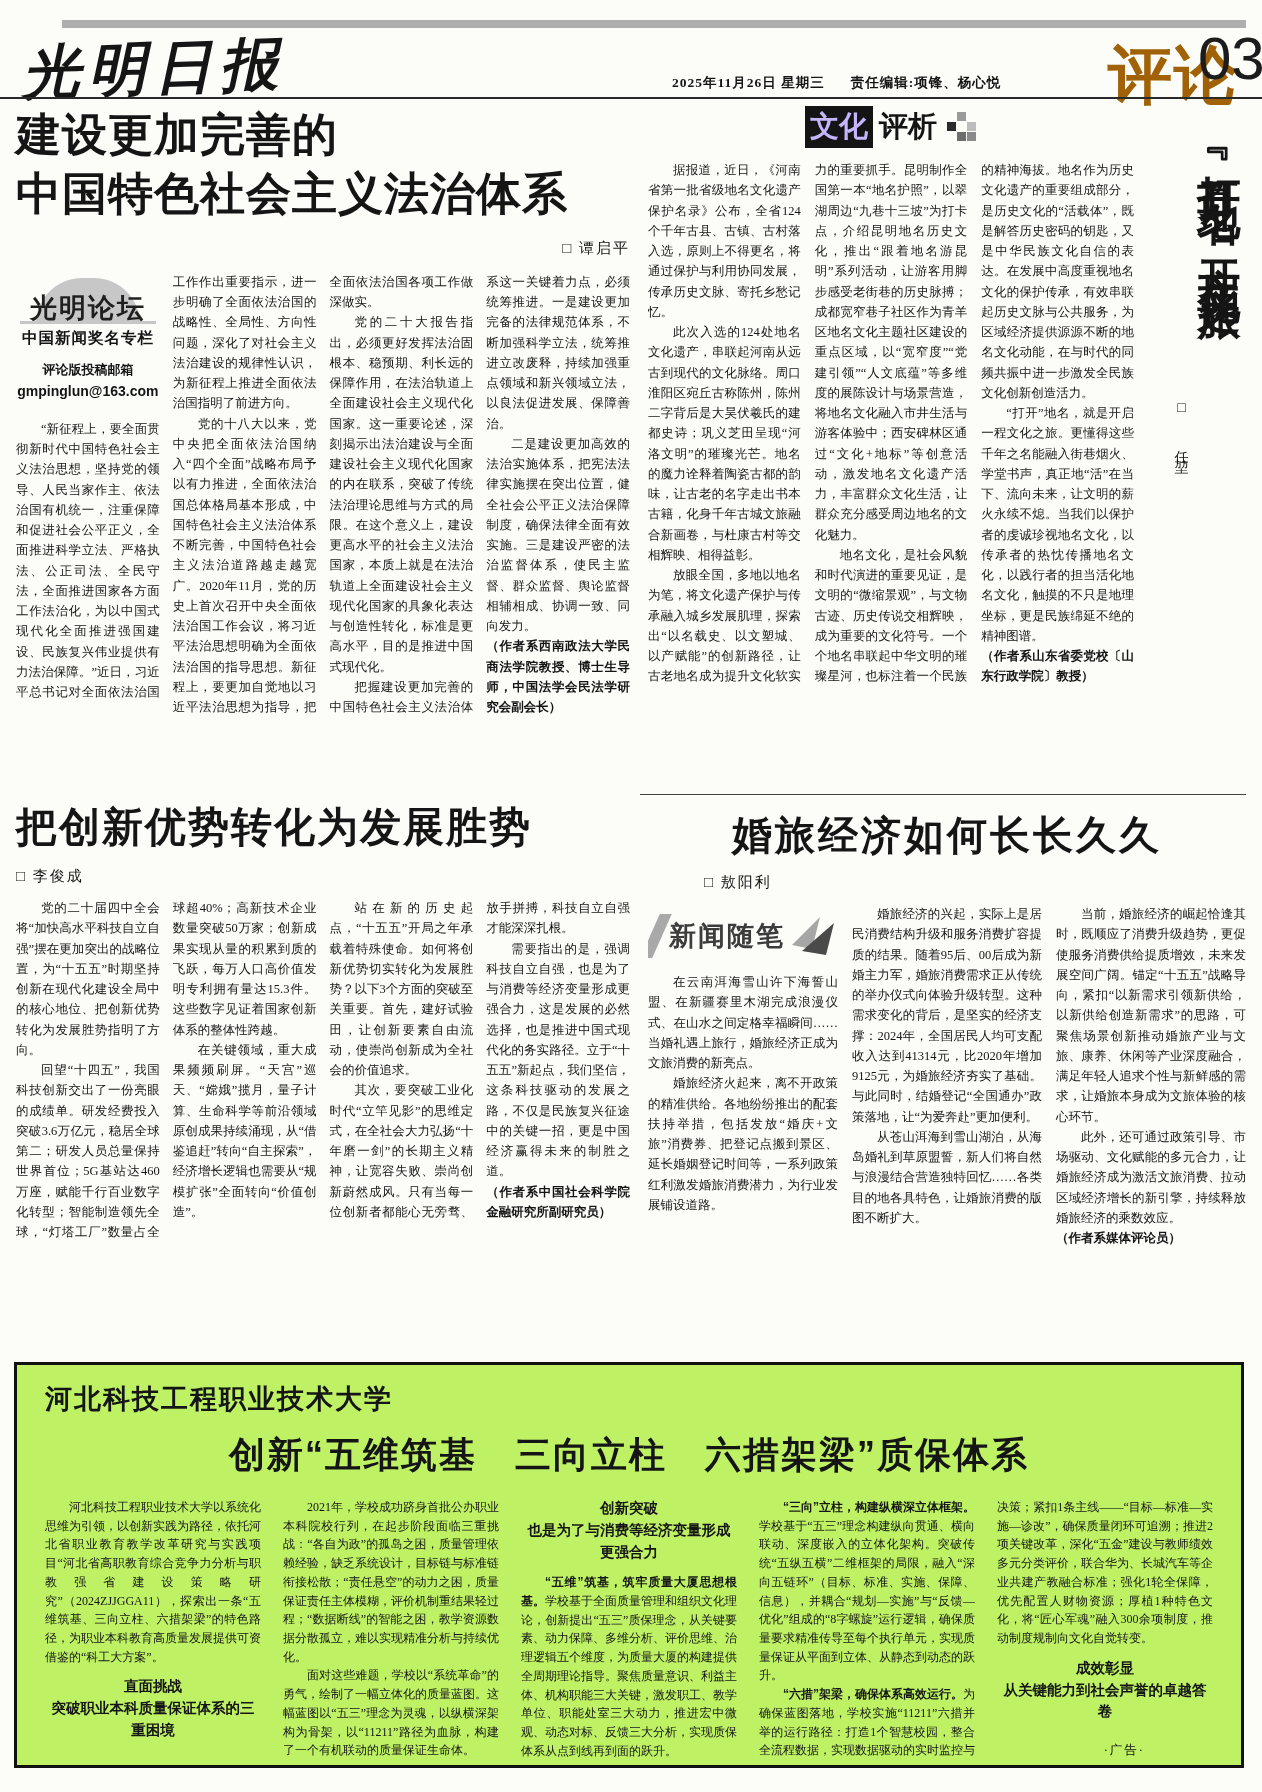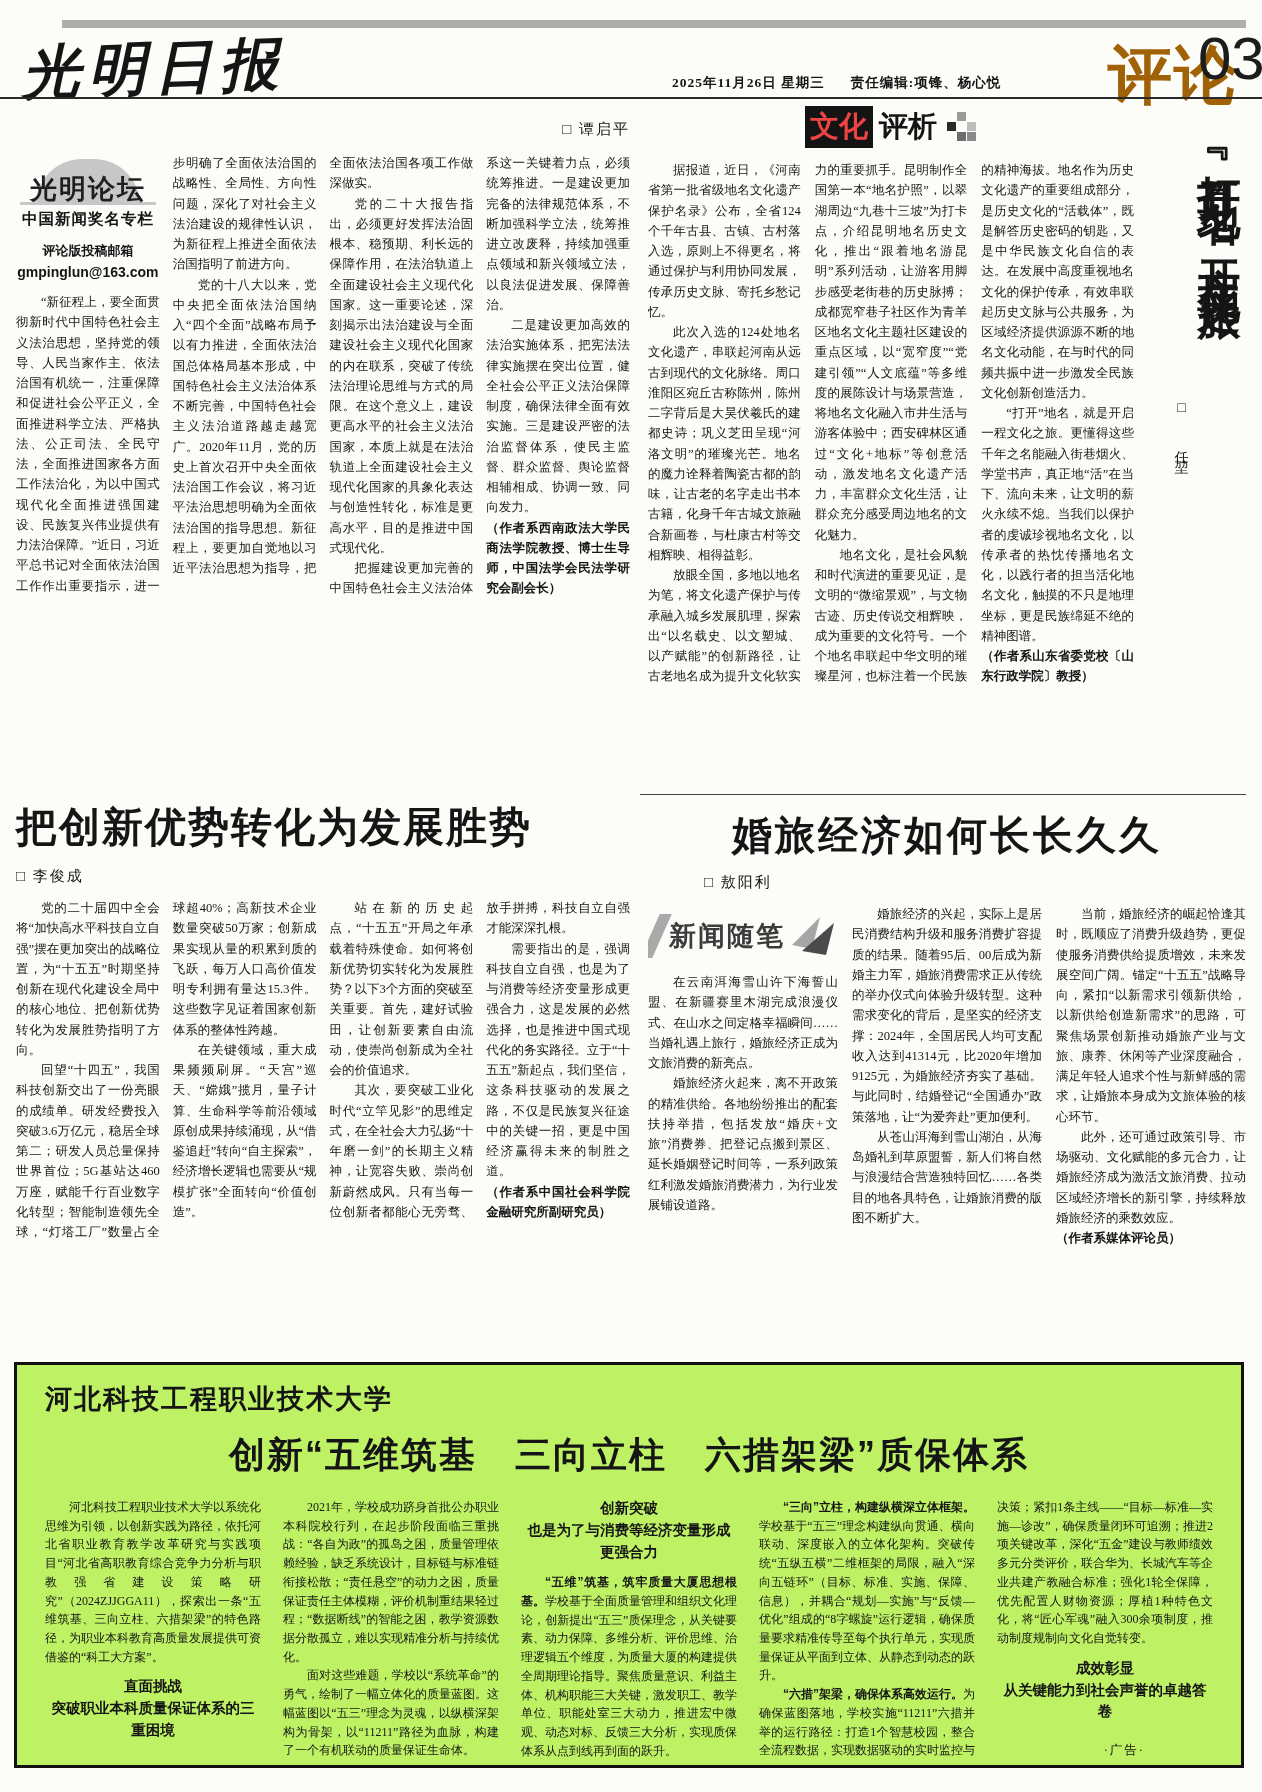--- a/index.html
+++ b/index.html
@@ -25,35 +25,35 @@
   .bodytext p.para{margin:0; text-indent:2em; font-size:12.5px; line-height:1.62;}
   .attribution{font-weight:bold; font-size:12.5px; line-height:1.62; margin:0;}
   .byline{font-size:15px; letter-spacing:2px;}
   .contents{display:contents;}
 
   
   .art-law{position:absolute; left:16px; top:106px; width:614px; height:676px;}
   .art-law .headline{font-size:45px; font-weight:900; line-height:1.32; letter-spacing:1px;}
   .art-law .byline{margin-top:14px;text-align:right;}
   .art-law .bodytext{margin-top:14px; height:452px; column-count:4; column-gap:13px;}
-  .gm-box{break-inside:avoid; text-align:center; padding-top:6px; margin-bottom:12px;}
+  .gm-box{break-inside:avoid; text-align:center; padding-top:6px; margin-bottom:20px;}
   .gm-arc{position:relative; height:46px; margin:0 4px;}
   .gm-arc .arc{position:absolute; left:50%; bottom:0; transform:translateX(-50%); width:104px; height:46px;
     background:#c7c7c7; border-radius:104px 104px 0 0;}
   .gm-arc .bar{position:absolute; left:0; right:0; bottom:0; height:3px; background:#c7c7c7;}
   .gm-title{position:relative; font-size:27px; font-weight:900; letter-spacing:2px; margin-top:-34px;
     font-family:"Liberation Sans",sans-serif; color:#1f1f1f;}
   .gm-sub{font-size:15.5px; font-weight:900; letter-spacing:1px; margin-top:2px; font-family:"Liberation Sans",sans-serif;}
   .gm-mail-label{font-size:13px; font-weight:bold; margin-top:12px; font-family:"Liberation Sans",sans-serif;}
   .gm-email{font-size:14px; font-weight:bold; margin-top:4px; font-family:"Liberation Sans",sans-serif;}
 
   
   .art-place{position:absolute; left:648px; top:106px; width:486px; height:688px;}
   .cr-badge{display:flex; align-items:center; justify-content:center; gap:4px; margin-bottom:12px;}
-  .cr-badge .b1{background:#141414; color:#ef4444; font-size:29px; font-weight:900; padding:1px 5px; font-family:"Liberation Sans",sans-serif;}
+  .cr-badge .b1{background:#141414; color:#c4b5fd; font-size:29px; font-weight:900; padding:1px 5px; font-family:"Liberation Sans",sans-serif;}
   .cr-badge .b2{color:#141414; font-size:29px; font-weight:700; padding:1px 2px; font-family:"Liberation Sans",sans-serif;text-align:center;}
   .mosaic{width:30px; height:30px; margin-left:4px;}
   .art-place .bodytext{height:600px; column-count:3; column-gap:14px;}
 
   
   .v-strip{position:absolute; left:1146px; top:134px; width:102px; height:600px; writing-mode:vertical-rl;}
   .v-title{font-size:43px; font-weight:900; letter-spacing:7px; line-height:1.35;}
   .v-byline{font-size:14px; letter-spacing:10px; margin-top:266px; padding-left:14px;}
 
   
@@ -95,20 +95,24 @@
   <div class="top-graybar"></div>
   <div class="paper-logo">光明日报</div>
   <div class="dateline">
     <span>2025年11月26日  星期三</span><span>责任编辑:项锋、杨心悦</span>
   </div>
   <div class="section-label">评论</div>
   <div class="page-number">03</div>
   <div class="head-rule"></div>
 
   <div class="art-law">
+    <div class="headline">
+      <div>建设更加完善的</div>
+      <div>中国特色社会主义法治体系</div>
+    </div>
     <div class="byline">□ 谭启平</div>
     <div class="bodytext">
       <div class="gm-box">
         <div class="gm-arc">
             <div class="bar"></div>
             <div class="arc"></div>
           </div>
         <div class="gm-title">光明论坛</div>
         <div class="gm-sub">中国新闻奖名专栏</div>
         <div class="gm-mail-label">评论版投稿邮箱</div>

